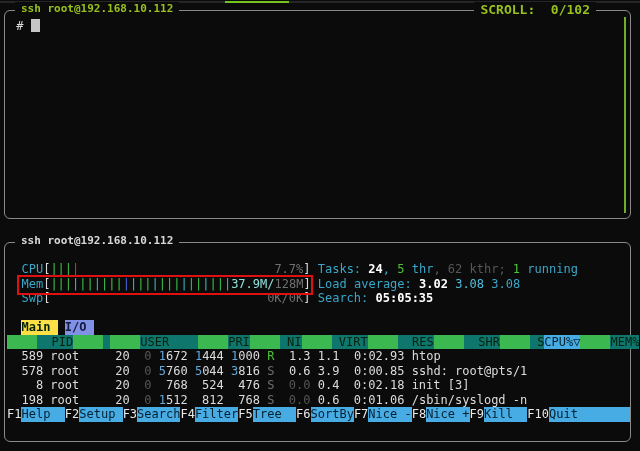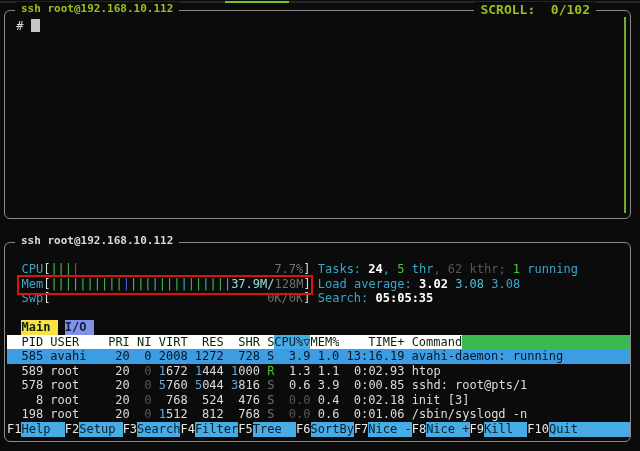--- a/index.html
+++ b/index.html
@@ -42,21 +42,21 @@
   .mcy { color:#8ce0dc; }
   .g   { color:#4cc437; }
   .gb  { color:#3ec44b; }
   .cb  { color:#3bbcbc; }
   .bb  { color:#4a67dd; }
   .rb  { color:#cc3b33; }
   .gray  { color:#707070; }
   .dgray { color:#565656; }
   .num { color:#63a8d8; }
   .hdr    { background:#3cb850; }
-  .hdrc   { background:#ffffff; color:#06220c; }
+  .hdrc   { background:#0f766e; color:#06220c;margin-left:30px; }
   .hdrsel { background:#47abe4; color:#06222e; }
   .taba { background:#fde047; color:#052508; font-weight:bold; }
   .tabb { background:#8091e6; color:#101a40; font-weight:bold; }
   .key  { color:#e8e8e8; }
   .btn  { background:#47abe4; color:#072030; }
   .sel  { background:#3d9de3; color:#041624; }
 
   .annotation-box { position:absolute; left:12px; top:32px; width:296px; height:20px;
     border:2px solid #dd1111; pointer-events:none; }
 </style>
@@ -78,21 +78,20 @@
 
   <div class="pane pane-bottom">
     <div class="pane-title title-white">ssh root@192.168.10.112</div>
     <div class="htop-screen">
         <div class="tline"><span class="p">  </span><span class="cy">CPU</span><span class="w">[</span><span class="gb">|||</span><span class="rb">|</span><span class="p">                           </span><span class="gray">7.7%</span><span class="w">]</span><span class="p"> </span><span class="cy">Tasks: </span><span class="wb">24</span><span class="cy">, </span><span class="g">5</span><span class="cy"> thr</span><span class="dgray">, 62 kthr; </span><span class="g">1</span><span class="cy"> running</span></div>
         <div class="tline"><span class="p">  </span><span class="cy">Mem</span><span class="w">[</span><span class="gb">|||</span><span class="cb">|</span><span class="gb">||</span><span class="cb">|</span><span class="gb">|||</span><span class="bb">|</span><span class="cb">|</span><span class="gb">||</span><span class="cb">|</span><span class="gb">|||</span><span class="cb">|</span><span class="gb">||</span><span class="cb">|</span><span class="gb">||</span><span class="cb">|</span><span class="mcy">37.9M/</span><span class="gray">128M</span><span class="w">]</span><span class="p"> </span><span class="cy">Load average: </span><span class="wb">3.02</span><span class="p"> </span><span class="cy2">3.08</span><span class="p"> </span><span class="cy">3.08</span></div>
         <div class="tline"><span class="p">  </span><span class="cy">Swp</span><span class="w">[</span><span class="p">                              </span><span class="gray">0K/0K</span><span class="w">]</span><span class="p"> </span><span class="cy">Search: </span><span class="wb">05:05:35</span></div>
         <div class="tline"></div>
         <div class="tline"><span class="p">  </span><span class="taba">Main </span><span class="p"> </span><span class="tabb">I/O </span></div>
         <div class="tline hdr"><span class="hdrc">  PID</span><span class="hdrc"> </span><span class="hdrc">USER    </span><span class="hdrc">PRI</span><span class="hdrc"> NI</span><span class="hdrc"> VIRT</span><span class="hdrc">  RES</span><span class="hdrc">  SHR</span><span class="hdrc"> S</span><span class="hdrsel">CPU%▽</span><span class="hdrc">MEM%</span><span class="hdrc">    TIME+</span><span class="hdrc"> Command</span></div>
-        <div class="tline sel"><span>  585 avahi    20  0 2008 1272  728 S  3.9 1.0 13:16.19 avahi-daemon: running</span></div>
         <div class="tline"><span class="w">  589 root     20</span><span class="p">  </span><span class="dgray">0</span><span class="p"> </span><span class="num">1</span><span class="w">672</span><span class="p"> </span><span class="num">1</span><span class="w">444</span><span class="p"> </span><span class="num">1</span><span class="w">000</span><span class="p"> </span><span class="g">R</span><span class="w">  1.3</span><span class="w"> 1.1</span><span class="w">  0:02.93</span><span class="w"> htop</span></div>
         <div class="tline"><span class="w">  578 root     20</span><span class="p">  </span><span class="dgray">0</span><span class="p"> </span><span class="num">5</span><span class="w">760</span><span class="p"> </span><span class="num">5</span><span class="w">044</span><span class="p"> </span><span class="num">3</span><span class="w">816</span><span class="p"> </span><span class="gray">S</span><span class="w">  0.6</span><span class="w"> 3.9</span><span class="w">  0:00.85</span><span class="w"> sshd: root@pts/1</span></div>
         <div class="tline"><span class="w">    8 root     20</span><span class="p">  </span><span class="dgray">0</span><span class="w">  768  524  476</span><span class="p"> </span><span class="gray">S</span><span class="dgray">  0.0</span><span class="w"> 0.4</span><span class="w">  0:02.18</span><span class="w"> init [3]</span></div>
         <div class="tline"><span class="w">  198 root     20</span><span class="p">  </span><span class="dgray">0</span><span class="p"> </span><span class="num">1</span><span class="w">512</span><span class="w">  812  768</span><span class="p"> </span><span class="gray">S</span><span class="dgray">  0.0</span><span class="w"> 0.6</span><span class="w">  0:01.06</span><span class="w"> /sbin/syslogd -n</span></div>
         <div class="tline"><span class="key">F1</span><span class="btn">Help  </span><span class="key">F2</span><span class="btn">Setup </span><span class="key">F3</span><span class="btn">Search</span><span class="key">F4</span><span class="btn">Filter</span><span class="key">F5</span><span class="btn">Tree  </span><span class="key">F6</span><span class="btn">SortBy</span><span class="key">F7</span><span class="btn">Nice -</span><span class="key">F8</span><span class="btn">Nice +</span><span class="key">F9</span><span class="btn">Kill  </span><span class="key">F10</span><span class="btn fill">Quit  </span></div>
       </div>
     <div class="annotation-box" style="border-color: rgb(221, 17, 17);"></div>
   </div>
 
 </div>

